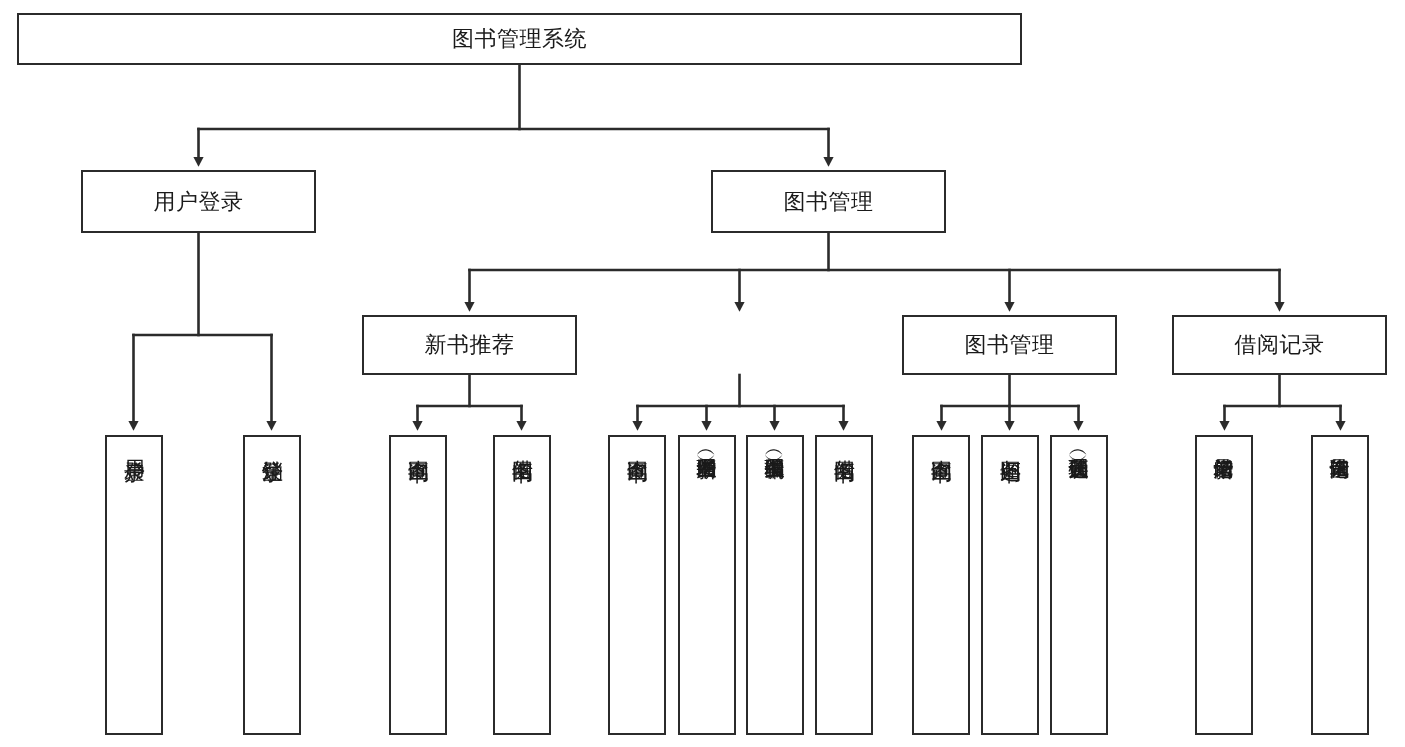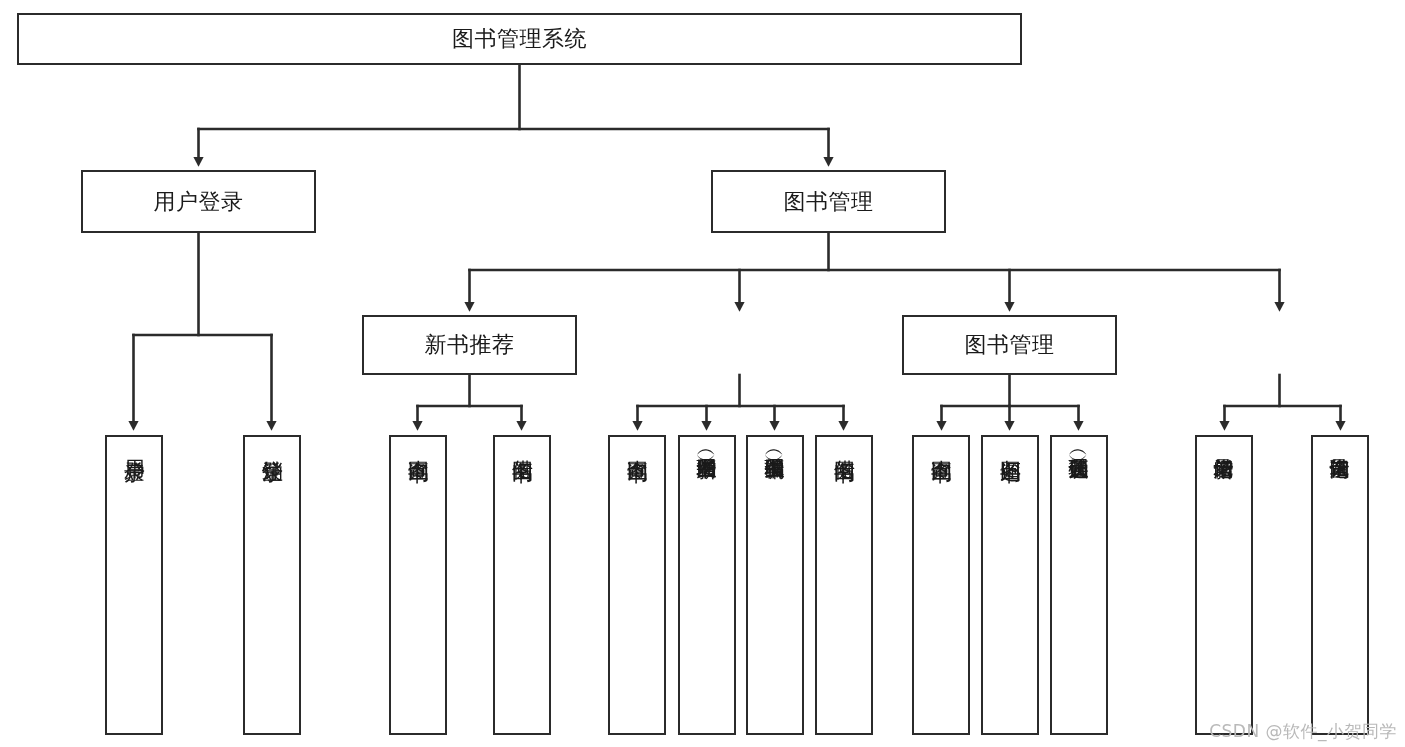--- a/index.html
+++ b/index.html
@@ -143,20 +143,23 @@
   <div class="node horizontal" style="left:711px; top:170px; width:235px; height:63px;">
     <span class="node-label">图书管理</span>
   </div>
 
   <div class="node horizontal" style="left:362px; top:315px; width:215px; height:60px;">
     <span class="node-label">新书推荐</span>
   </div>
   <div class="node horizontal" style="left:902px; top:315px; width:215px; height:60px;">
     <span class="node-label">图书管理</span>
   </div>
+  <div class="node horizontal" style="left:1172px; top:315px; width:215px; height:60px;">
+    <span class="node-label">借阅记录</span>
+  </div>
 
   <div class="node vertical" style="left:105px; top:435px; width:58px; height:300px;">
     <span class="node-label">用户登录</span>
   </div>
   <div class="node vertical" style="left:243px; top:435px; width:58px; height:300px;">
     <span class="node-label">注销登录</span>
   </div>
 
   <div class="node vertical" style="left:389px; top:435px; width:58px; height:300px;">
     <span class="node-label">查询图书</span>
@@ -188,15 +191,14 @@
     <span class="node-label">确认归还（管理员）</span>
   </div>
 
   <div class="node vertical tall-text" style="left:1195px; top:435px; width:58px; height:300px;">
     <span class="node-label">新增借阅记录</span>
   </div>
   <div class="node vertical tall-text" style="left:1311px; top:435px; width:58px; height:300px;">
     <span class="node-label">查询借阅记录</span>
   </div>
 
-  <div id="watermark">CSDN @软件_小贺同学</div>
 
 </div>
 
 </body></html>

